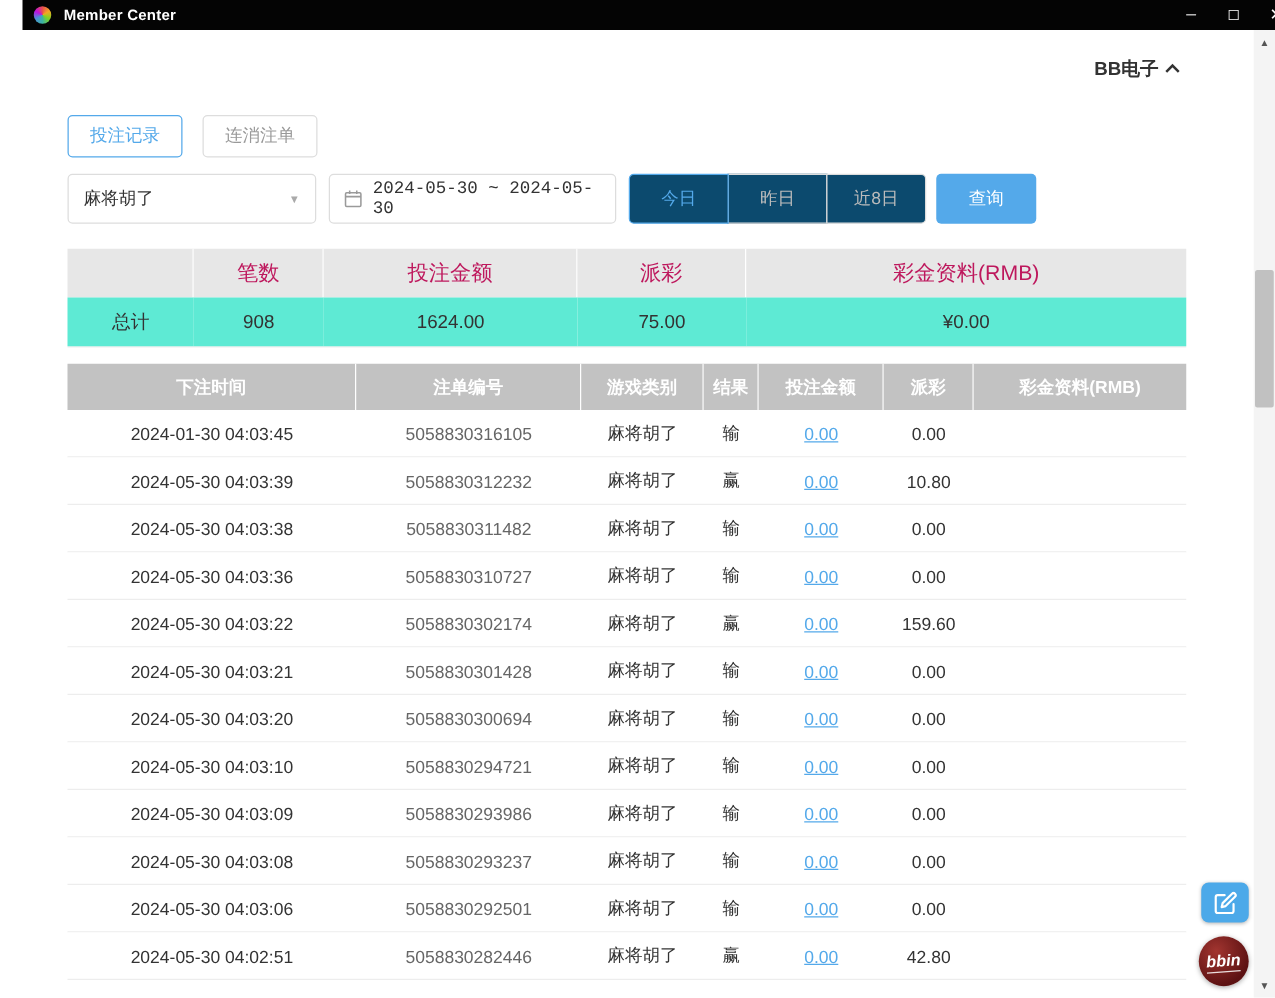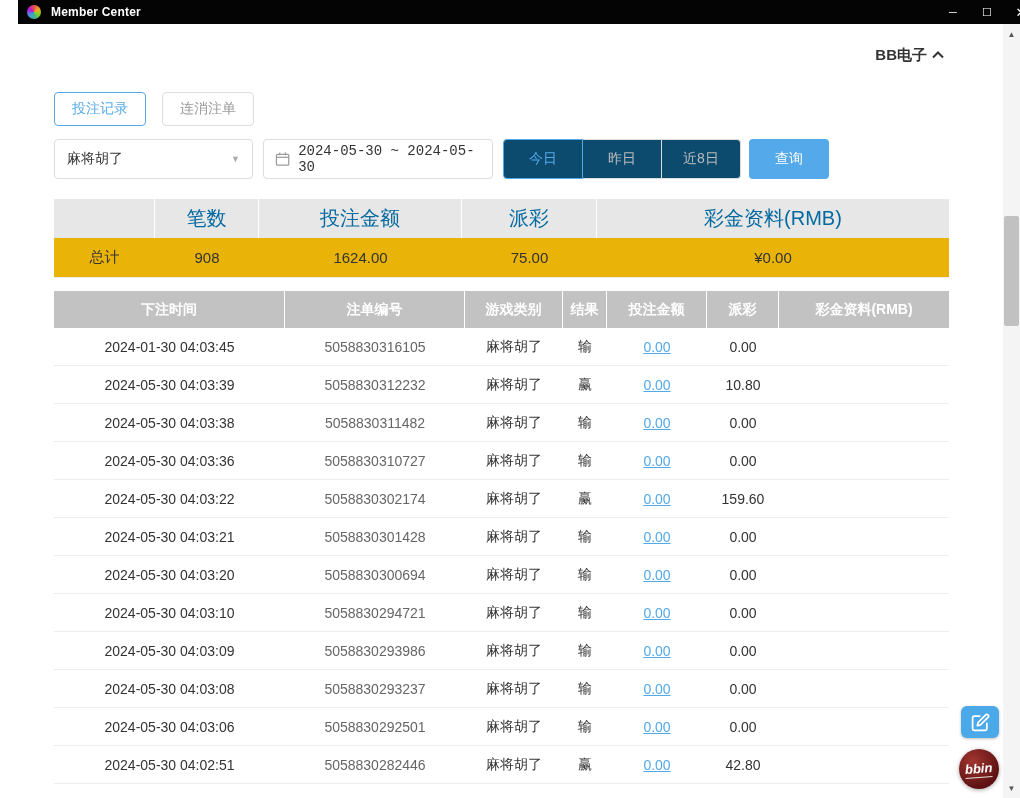--- a/index.html
+++ b/index.html
@@ -45,25 +45,25 @@
           font-size:14px; display:flex; align-items:center; justify-content:center; cursor:pointer; margin-left:-1px; }
   .qbtn:first-child { margin-left:0; border-radius:4px 0 0 4px; }
   .qbtn:last-child { border-radius:0 4px 4px 0; }
   .qbtn.active { border-color:#54a9ea; color:#54a9ea; position:relative; z-index:1; }
   .search-btn { margin-left:8px; width:80px; height:40px; background:#54a9ea; border:none; border-radius:4px;
                 color:#fff; font-size:14px; display:flex; align-items:center; justify-content:center; cursor:pointer; }
 
   
   .summary { margin-top:20px; width:895px; }
   .sum-head { display:flex; height:39px; }
-  .sum-head .sc { background:#e7e7e7; color:#0369a1; font-size:20px; display:flex; align-items:center;
+  .sum-head .sc { background:#e7e7e7; color:#be185d; font-size:17px; display:flex; align-items:center;
                   justify-content:center; border-right:1px solid #fff; }
   .sum-head .sc:last-child { border-right:none; }
   .sum-row { display:flex; height:40px; border-bottom:1px solid #ededed; }
-  .sum-row .sc { display:flex; align-items:center; justify-content:center; font-size:15px; color:#333; background:#eab308; }
+  .sum-row .sc { display:flex; align-items:center; justify-content:center; font-size:15px; color:#333; background:#5eead4; }
   .s0{width:101px;} .s1{width:104px;} .s2{width:203px;} .s3{width:135px;} .s4{flex:1;}
 
   
   .bet-table { margin-top:13px; width:895px; }
   .thead { display:flex; height:37px; }
   .thead .hc { background:#c2c2c2; color:#fff; font-size:14px; font-weight:700;
                display:flex; align-items:center; justify-content:center; border-right:1px solid #fff; }
   .thead .hc:last-child { border-right:none; }
   .trow { display:flex; height:38px; border-bottom:1px solid #ededed; background:#fff; }
   .tc { display:flex; align-items:center; justify-content:center; font-size:14px; color:#333; }

